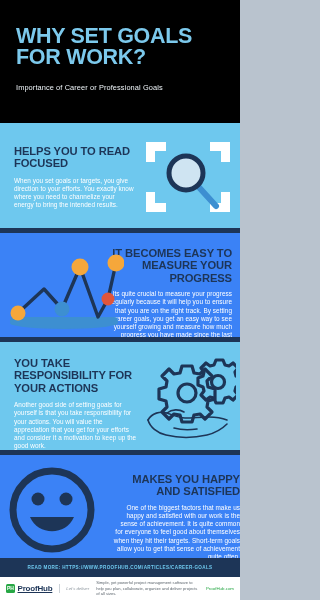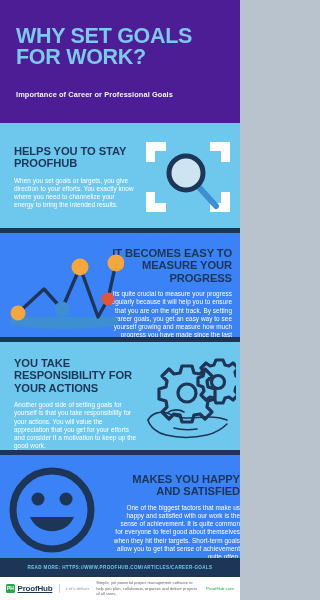--- a/index.html
+++ b/index.html
@@ -6,28 +6,28 @@
   body{
     width:240px;height:600px;overflow:hidden;
     font-family:"Liberation Sans", sans-serif;
     background:#b9c3ce;
   }
   .page{position:relative;width:240px;height:600px;overflow:hidden;}
 
   
   .header{
     position:absolute;left:0;top:0;width:240px;height:123px;
-    background:#4c1d95;box-sizing:border-box;padding:26px 16px 0 16px;
+    background:#000000;box-sizing:border-box;padding:26px 16px 0 16px;
   }
   .hdr-title{
     color:#7cc9ec;font-size:21.5px;line-height:21px;font-weight:bold;
     letter-spacing:-0.3px;margin:0;
   }
   .hdr-sub{
-    color:#eef4f8;font-size:7.4px;line-height:9px;margin-top:22px;letter-spacing:.1px;font-weight:bold;
+    color:#eef4f8;font-size:7.4px;line-height:9px;margin-top:15px;letter-spacing:.1px;
   }
 
   
   .sec{position:absolute;left:0;width:240px;box-sizing:border-box;overflow:hidden;}
   .sec-blue{background:#6ec8ee;}
   .sec-gray{background:#3b82f6;}
   .divider{position:absolute;left:0;width:240px;background:#1d3557;}
 
   .s1{top:123px;height:105px;}
   .d1{top:228px;height:5px;}
@@ -94,21 +94,21 @@
 
 <div class="page">
 
   <div class="header">
     <div class="hdr-title">WHY SET GOALS FOR WORK?</div>
     <div class="hdr-sub">Importance of Career or Professional Goals</div>
   </div>
 
   <div class="sec sec-blue s1">
     <div class="txt-block s1txt">
-      <div class="head-dark t-left">HELPS YOU TO STAY PROOFHUB</div>
+      <div class="head-dark t-left">HELPS YOU TO READ FOCUSED</div>
       <div class="body-white t-left">When you set goals or targets, you give direction to your efforts. You exactly know where you need to channelize your energy to bring the intended results.</div>
     </div>
     <div class="art s1art">
       <svg viewBox="0 0 92 82" width="92" height="82">
         <path d="M4 26 L4 6 L24 6 L24 15 L13 15 L13 26 Z" fill="#ffffff"></path>
         <path d="M88 26 L88 6 L68 6 L68 15 L79 15 L79 26 Z" fill="#ffffff"></path>
         <path d="M4 56 L4 76 L24 76 L24 67 L13 67 L13 56 Z" fill="#ffffff"></path>
         <path d="M88 56 L88 76 L68 76 L68 67 L79 67 L79 56 Z" fill="#ffffff"></path>
         <line x1="54" y1="48" x2="74" y2="70" stroke="#3d8fd1" stroke-width="6" stroke-linecap="round"></line>
         <circle cx="44" cy="37" r="17" fill="#cfe4f2" stroke="#1d3557" stroke-width="5"></circle>

